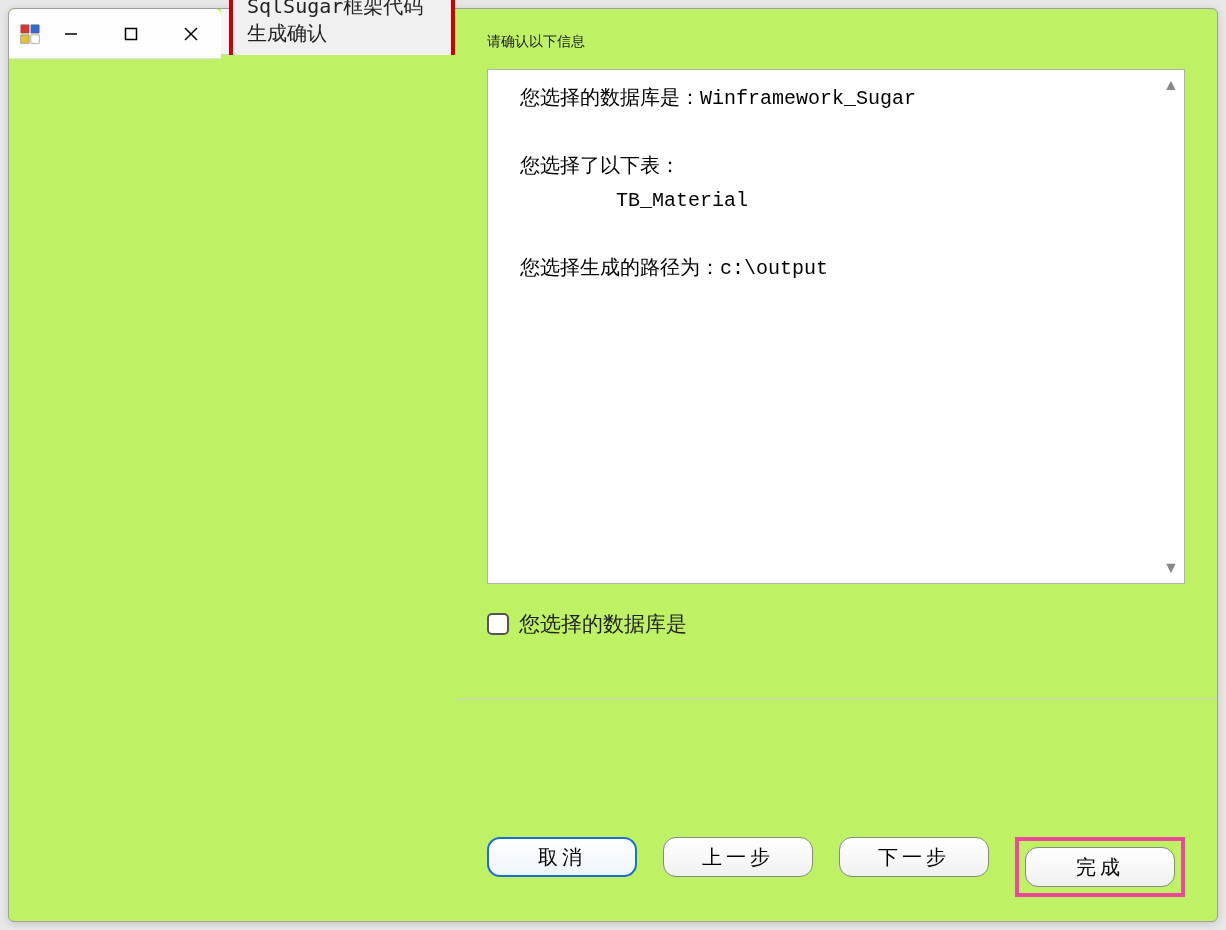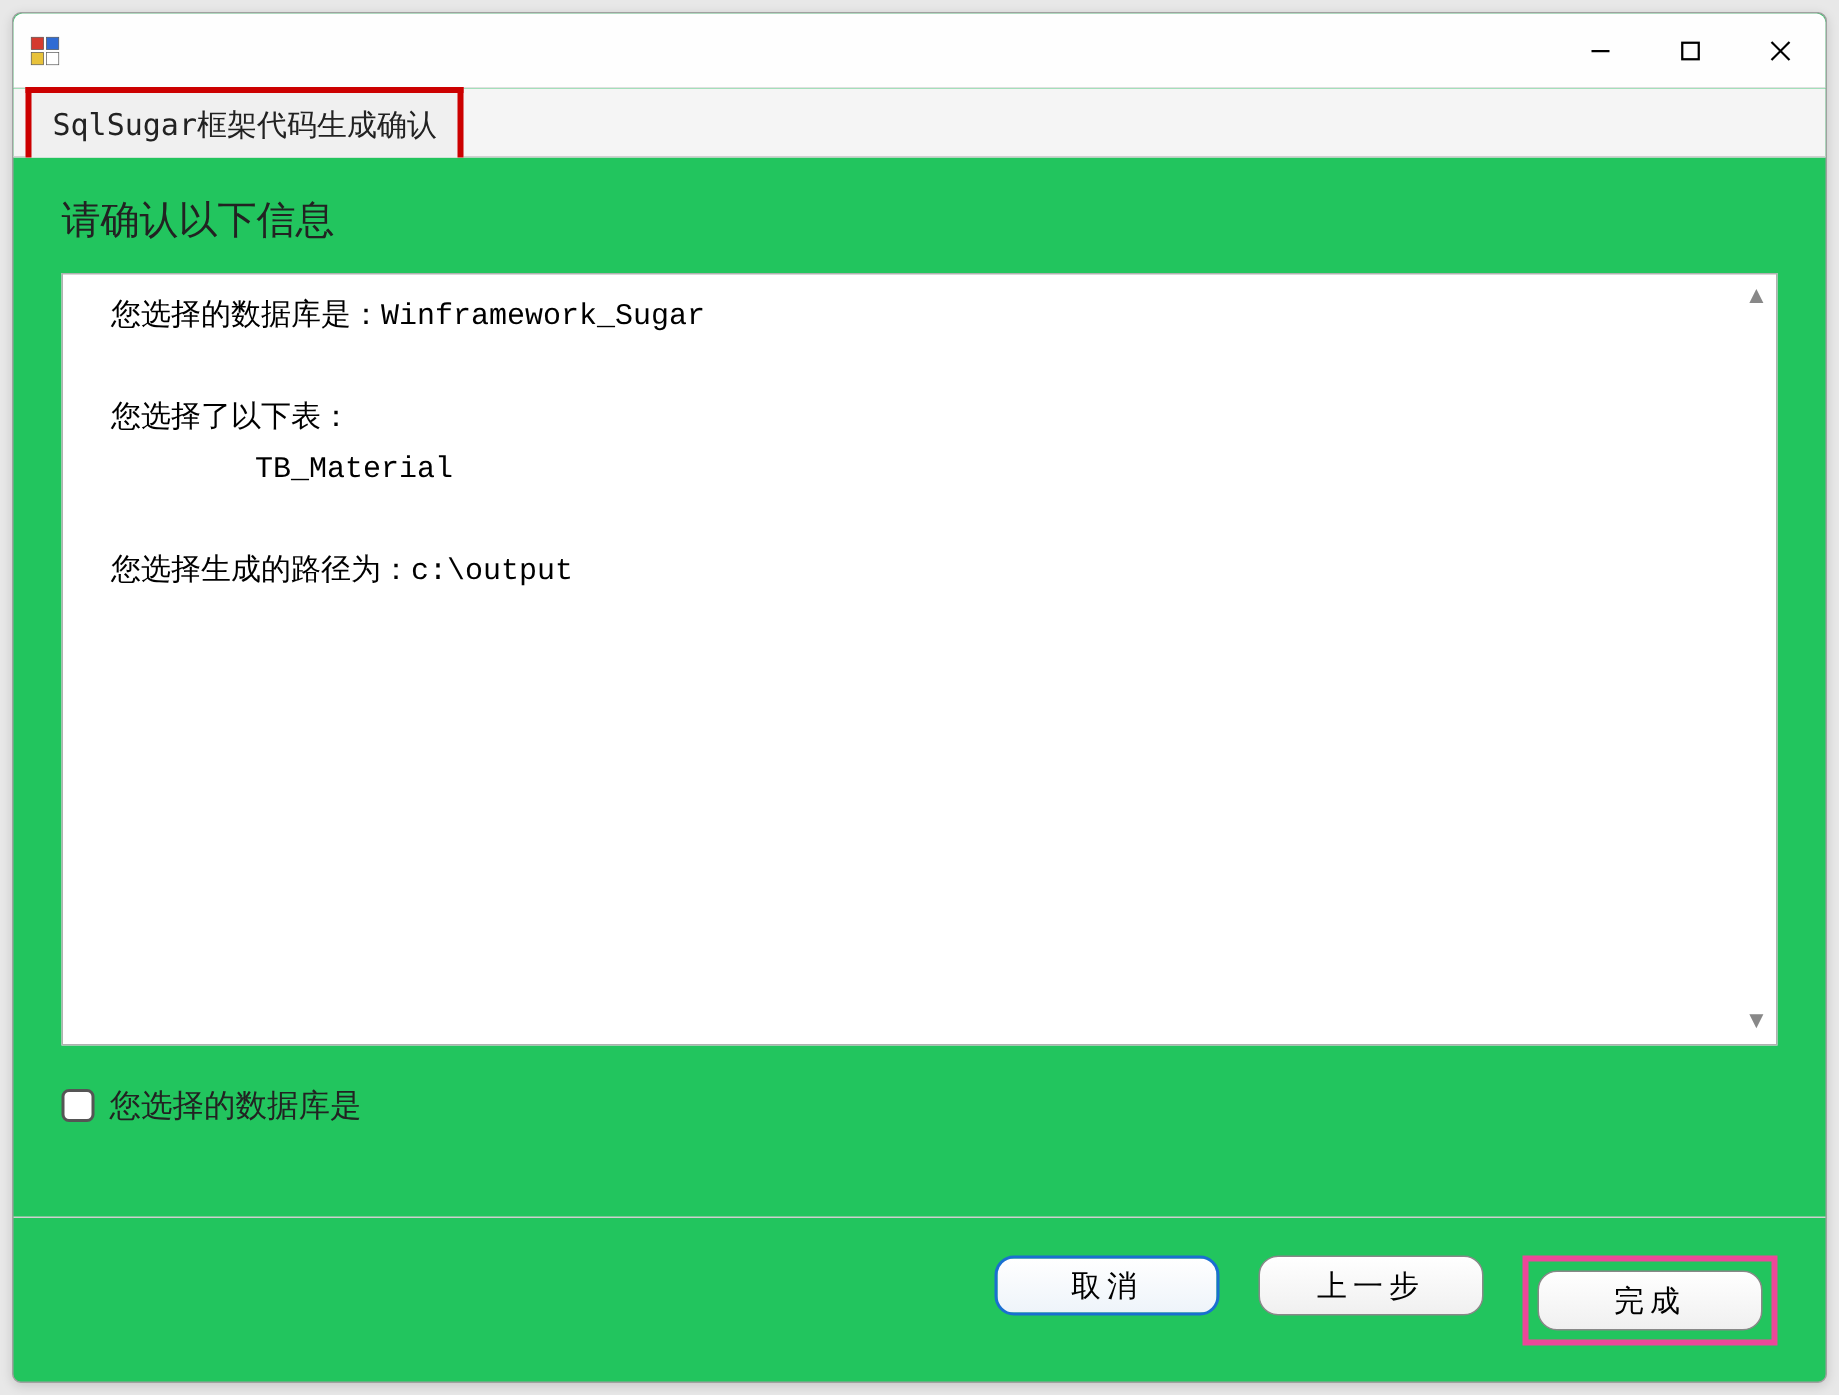--- a/index.html
+++ b/index.html
@@ -14,25 +14,25 @@
       height: 930px;
       position: relative;
       overflow: hidden;
     }
     .window {
       position: absolute;
       top: 8px;
       left: 8px;
       width: 1210px;
       height: 914px;
-      background: #22c55e;
+      background: #bef264;
       border: 1px solid #a0a0a0;
       border-radius: 6px;
       display: flex;
-      flex-direction: column;
+      flex-direction: row;
       box-shadow: 0 2px 8px rgba(0,0,0,0.15);
     }
     .titlebar {
       height: 50px;
       display: flex;
       align-items: center;
       justify-content: space-between;
       padding: 0 0 0 10px;
       background: #fefefe;
       border-bottom: 1px solid #e0e0e0;
@@ -83,21 +83,21 @@
       top: 1px;
       margin-left: 8px;
     }
     .content-area {
       flex: 1;
       padding: 24px 32px 18px 32px;
       display: flex;
       flex-direction: column;
     }
     .section-heading {
-      font-size: 26px;
+      font-size: 14px;
       color: #222;
       margin-bottom: 18px;
       font-family: "SimSun", sans-serif;
     }
     .text-panel {
       flex: 1;
       border: 1px solid #b0b0b0;
       background: #ffffff;
       position: relative;
       display: flex;
@@ -243,19 +243,20 @@
     <div class="checkbox-row">
       <span class="checkbox"></span>
       <span>您选择的数据库是</span>
     </div>
 
     <div class="bottom-divider"></div>
 
     <div class="button-row">
       <div class="btn default">取消</div>
       <div class="btn">上一步</div>
+      <div class="btn">下一步</div>
       <div class="finish-wrap">
         <div class="btn">完成</div>
       </div>
     </div>
 
   </div>
 </div>
 
 </body></html>

